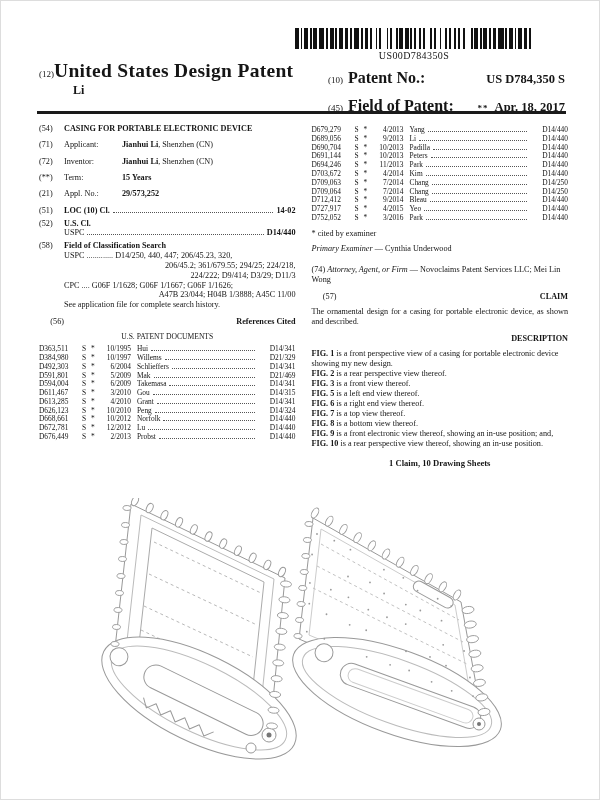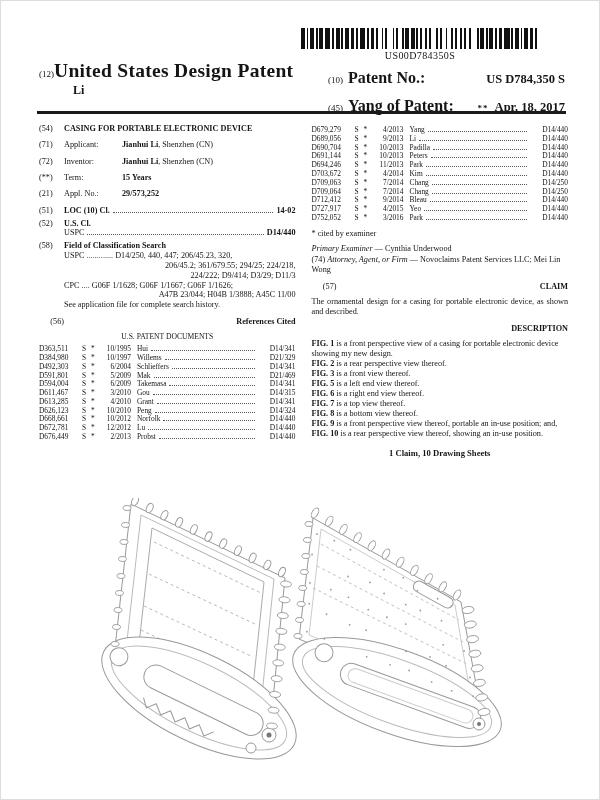--- a/index.html
+++ b/index.html
@@ -3,21 +3,21 @@
 <meta charset="utf-8">
 <style>
   html,body{margin:0;padding:0;background:#f2f2f2;}
   .page{position:relative;width:600px;height:800px;background:#fff;margin:0 auto;
         font-family:"Liberation Serif",serif;color:#151515;overflow:hidden;
         border:1px solid #ddd;box-sizing:border-box;}
   .bold{font-weight:bold;}
   .italic{font-style:italic;}
 
   
-  .barcode-wrap{position:absolute;left:300px;top:27px;width:238px;text-align:center;}
+  .barcode-wrap{position:absolute;left:294px;top:27px;width:238px;text-align:center;}
   .barcode-bars{height:21px;display:flex;align-items:stretch;justify-content:center;}
   .barcode-bars div{height:100%;}
   .barcode-text{font-size:10px;margin-top:1px;letter-spacing:.4px;}
 
   
   .header{position:absolute;left:38px;right:34px;top:59px;display:flex;justify-content:space-between;}
   .refnum{font-size:9px;}
   .title-row{display:flex;align-items:baseline;gap:0;}
   .main-title{font-size:19.5px;font-weight:bold;letter-spacing:.3px;white-space:nowrap;}
   .inventor-short{font-weight:bold;font-size:12px;margin-left:34px;margin-top:1px;}
@@ -48,21 +48,21 @@
   .refs{margin-top:2px;}
   .ref-row{display:flex;align-items:baseline;font-size:7.4px;line-height:8.8px;white-space:nowrap;}
   .r-id{width:43px;flex:none;}
   .r-kind{width:9px;flex:none;}
   .r-star{width:9px;flex:none;}
   .r-date{width:31px;flex:none;text-align:right;margin-right:6px;}
   .r-name{flex:none;}
   .r-cls{flex:none;width:38px;text-align:right;}
 
   .note-line{margin:6px 0 5px 0;}
-  .para{margin-bottom:2px;}
+  .para{margin-bottom:12px;}
   .para-gap{margin-bottom:6px;}
   .fig-line{font-size:8.2px;line-height:10px;}
   .claim-text{text-align:justify;margin-bottom:5px;}
   .doc-footer{text-align:center;font-weight:bold;font-size:8.6px;margin-top:9px;}
 
   
   .figures{position:absolute;left:0;top:497px;width:600px;height:303px;}
   .figures svg{position:absolute;top:0;}
   #fig-front{left:52px;}
   #fig-rear{left:290px;}
@@ -183,21 +183,21 @@
       <div class="inventor-short">Li</div>
     </div>
     <div class="header-right">
       <div class="hr-row">
         <span class="refnum">(10)</span>
         <span class="hr-label">Patent No.:</span>
         <span class="hr-value">US D784,350 S</span>
       </div>
       <div class="hr-row">
         <span class="refnum">(45)</span>
-        <span class="hr-label">Yang of Patent:</span>
+        <span class="hr-label">Field of Patent:</span>
         <span class="hr-value"><span class="stars">**</span><span>Apr. 18, 2017</span></span>
       </div>
     </div>
   </div>
 
   <div class="rule"></div>
 
   <div class="cols">
 
     <div class="col">
@@ -523,21 +523,21 @@
 
           <div class="fig-line">
             <span class="bold">FIG. 7</span><span> is a top view thereof.</span>
           </div>
 
           <div class="fig-line">
             <span class="bold">FIG. 8</span><span> is a bottom view thereof.</span>
           </div>
 
           <div class="fig-line">
-            <span class="bold">FIG. 9</span><span> is a front perspective view thereof, portable an in-use position; and,</span>
+            <span class="bold">FIG. 9</span><span> is a front electronic view thereof, showing an in-use position; and,</span>
           </div>
 
           <div class="fig-line">
             <span class="bold">FIG. 10</span><span> is a rear perspective view thereof, showing an in-use position.</span>
           </div>
         </div>
       <div class="doc-footer">1 Claim, 10 Drawing Sheets</div>
     </div>
   </div>
 

